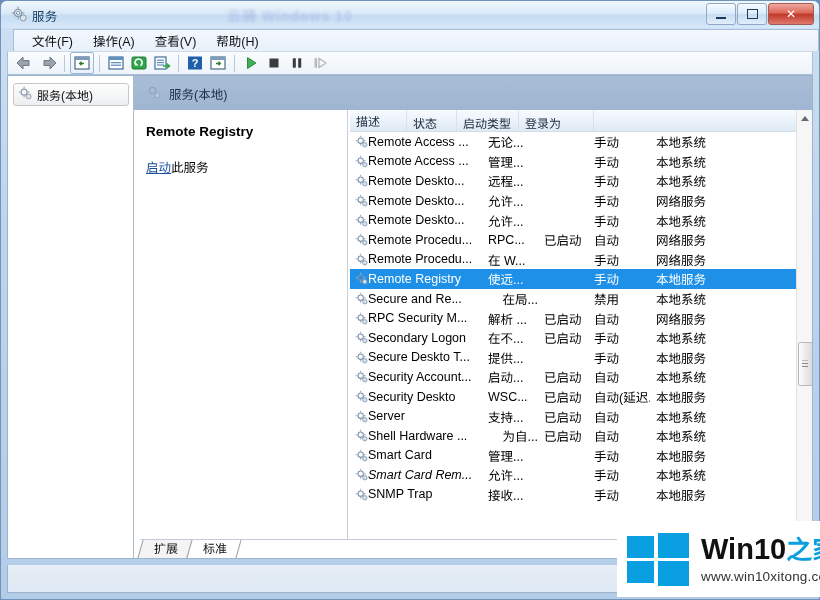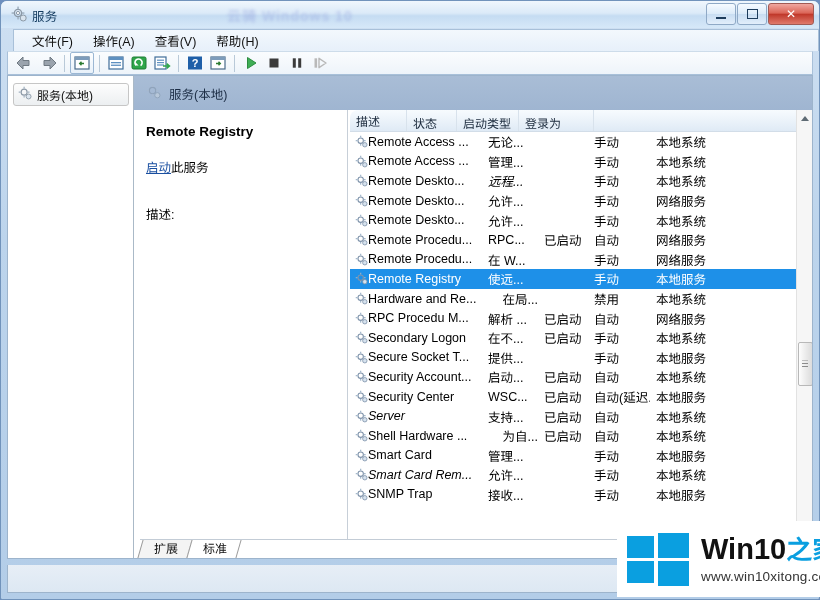--- a/index.html
+++ b/index.html
@@ -404,21 +404,20 @@
             </svg>
           </span>
           <span class="ph-text">服务(本地)</span>
         </div>
 
         <div class="split">
 
           <div class="detail">
             <h2>Remote Registry</h2>
             <div class="actionline"><a>启动</a><span>此服务</span></div>
-            <div class="desc-label">描述:</div>
           </div>
 
           <div class="listwrap">
             <div class="list-round">
 
               <div class="lhead">
                 <div class="hcell" style="width:56px">
                   <span>描述</span>
                 </div>
                 <div class="hcell" style="width:50px">
@@ -485,21 +484,21 @@
                             <rect x="6.3" y="0.9" width="1.4" height="2.1"></rect>
                             <rect x="6.3" y="11" width="1.4" height="2.1"></rect>
                             <rect x="0.9" y="6.3" width="2.1" height="1.4"></rect>
                             <rect x="11" y="6.3" width="2.1" height="1.4"></rect>
                           </g>
                           <circle cx="12.1" cy="12" r="2.7" fill="#d6e2ee" stroke="#7f93aa" stroke-width="1"></circle>
                         </svg>
                       </span>
                       <span>Remote Deskto...</span>
                     </div>
-                    <div class="cell " style="width: 56px; font-style: italic;">远程...</div>
+                    <div class="cell " style="width: 56px;">远程...</div>
                     <div class="cell " style="width: 50px;"></div>
                     <div class="cell " style="width: 62px;">手动</div>
                     <div class="cell " style="width: 75px;">本地系统</div>
                   </div>
                   <div class="lrow">
                     <div class="cell c-name" style="width: 132px;">
                       <span class="gear">
                         <svg width="13" height="13" viewBox="0 0 16 16">
                           <circle cx="7" cy="7" r="3.3" fill="none" stroke="#7f93aa" stroke-width="1.3"></circle>
                           <g fill="#9ab0c6">
@@ -609,42 +608,42 @@
                           <circle cx="7" cy="7" r="3.3" fill="none" stroke="#7f93aa" stroke-width="1.3"></circle>
                           <g fill="#9ab0c6">
                             <rect x="6.3" y="0.9" width="1.4" height="2.1"></rect>
                             <rect x="6.3" y="11" width="1.4" height="2.1"></rect>
                             <rect x="0.9" y="6.3" width="2.1" height="1.4"></rect>
                             <rect x="11" y="6.3" width="2.1" height="1.4"></rect>
                           </g>
                           <circle cx="12.1" cy="12" r="2.7" fill="#d6e2ee" stroke="#7f93aa" stroke-width="1"></circle>
                         </svg>
                       </span>
-                      <span>Hardware and Re...</span>
+                      <span>Secure and Re...</span>
                     </div>
                     <div class="cell " style="width: 56px; text-align: right;">在局...</div>
                     <div class="cell " style="width: 50px;"></div>
                     <div class="cell " style="width: 62px;">禁用</div>
                     <div class="cell " style="width: 75px;">本地系统</div>
                   </div>
                   <div class="lrow">
                     <div class="cell c-name" style="width: 132px;">
                       <span class="gear">
                         <svg width="13" height="13" viewBox="0 0 16 16">
                           <circle cx="7" cy="7" r="3.3" fill="none" stroke="#7f93aa" stroke-width="1.3"></circle>
                           <g fill="#9ab0c6">
                             <rect x="6.3" y="0.9" width="1.4" height="2.1"></rect>
                             <rect x="6.3" y="11" width="1.4" height="2.1"></rect>
                             <rect x="0.9" y="6.3" width="2.1" height="1.4"></rect>
                             <rect x="11" y="6.3" width="2.1" height="1.4"></rect>
                           </g>
                           <circle cx="12.1" cy="12" r="2.7" fill="#d6e2ee" stroke="#7f93aa" stroke-width="1"></circle>
                         </svg>
                       </span>
-                      <span>RPC Procedu M...</span>
+                      <span>RPC Security M...</span>
                     </div>
                     <div class="cell " style="width: 56px;">解析 ...</div>
                     <div class="cell " style="width: 50px;">已启动</div>
                     <div class="cell " style="width: 62px;">自动</div>
                     <div class="cell " style="width: 75px;">网络服务</div>
                   </div>
                   <div class="lrow">
                     <div class="cell c-name" style="width: 132px;">
                       <span class="gear">
                         <svg width="13" height="13" viewBox="0 0 16 16">
@@ -672,21 +671,21 @@
                           <circle cx="7" cy="7" r="3.3" fill="none" stroke="#7f93aa" stroke-width="1.3"></circle>
                           <g fill="#9ab0c6">
                             <rect x="6.3" y="0.9" width="1.4" height="2.1"></rect>
                             <rect x="6.3" y="11" width="1.4" height="2.1"></rect>
                             <rect x="0.9" y="6.3" width="2.1" height="1.4"></rect>
                             <rect x="11" y="6.3" width="2.1" height="1.4"></rect>
                           </g>
                           <circle cx="12.1" cy="12" r="2.7" fill="#d6e2ee" stroke="#7f93aa" stroke-width="1"></circle>
                         </svg>
                       </span>
-                      <span>Secure Socket T...</span>
+                      <span>Secure Deskto T...</span>
                     </div>
                     <div class="cell " style="width: 56px;">提供...</div>
                     <div class="cell " style="width: 50px;"></div>
                     <div class="cell " style="width: 62px;">手动</div>
                     <div class="cell " style="width: 75px;">本地服务</div>
                   </div>
                   <div class="lrow">
                     <div class="cell c-name" style="width: 132px;">
                       <span class="gear">
                         <svg width="13" height="13" viewBox="0 0 16 16">
@@ -714,29 +713,29 @@
                           <circle cx="7" cy="7" r="3.3" fill="none" stroke="#7f93aa" stroke-width="1.3"></circle>
                           <g fill="#9ab0c6">
                             <rect x="6.3" y="0.9" width="1.4" height="2.1"></rect>
                             <rect x="6.3" y="11" width="1.4" height="2.1"></rect>
                             <rect x="0.9" y="6.3" width="2.1" height="1.4"></rect>
                             <rect x="11" y="6.3" width="2.1" height="1.4"></rect>
                           </g>
                           <circle cx="12.1" cy="12" r="2.7" fill="#d6e2ee" stroke="#7f93aa" stroke-width="1"></circle>
                         </svg>
                       </span>
-                      <span>Security Center</span>
+                      <span>Security Deskto</span>
                     </div>
                     <div class="cell " style="width: 56px;">WSC...</div>
                     <div class="cell " style="width: 50px;">已启动</div>
                     <div class="cell " style="width: 62px;">自动(延迟...</div>
                     <div class="cell " style="width: 75px;">本地服务</div>
                   </div>
                   <div class="lrow">
-                    <div class="cell c-name" style="width: 132px; font-style: italic;">
+                    <div class="cell c-name" style="width: 132px;">
                       <span class="gear">
                         <svg width="13" height="13" viewBox="0 0 16 16">
                           <circle cx="7" cy="7" r="3.3" fill="none" stroke="#7f93aa" stroke-width="1.3"></circle>
                           <g fill="#9ab0c6">
                             <rect x="6.3" y="0.9" width="1.4" height="2.1"></rect>
                             <rect x="6.3" y="11" width="1.4" height="2.1"></rect>
                             <rect x="0.9" y="6.3" width="2.1" height="1.4"></rect>
                             <rect x="11" y="6.3" width="2.1" height="1.4"></rect>
                           </g>
                           <circle cx="12.1" cy="12" r="2.7" fill="#d6e2ee" stroke="#7f93aa" stroke-width="1"></circle>

